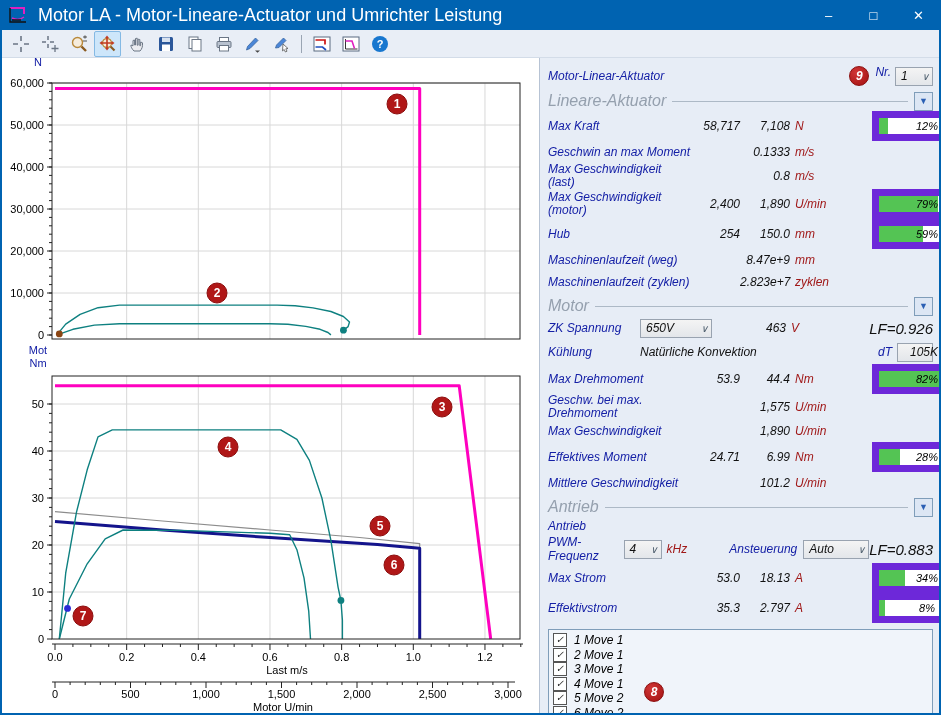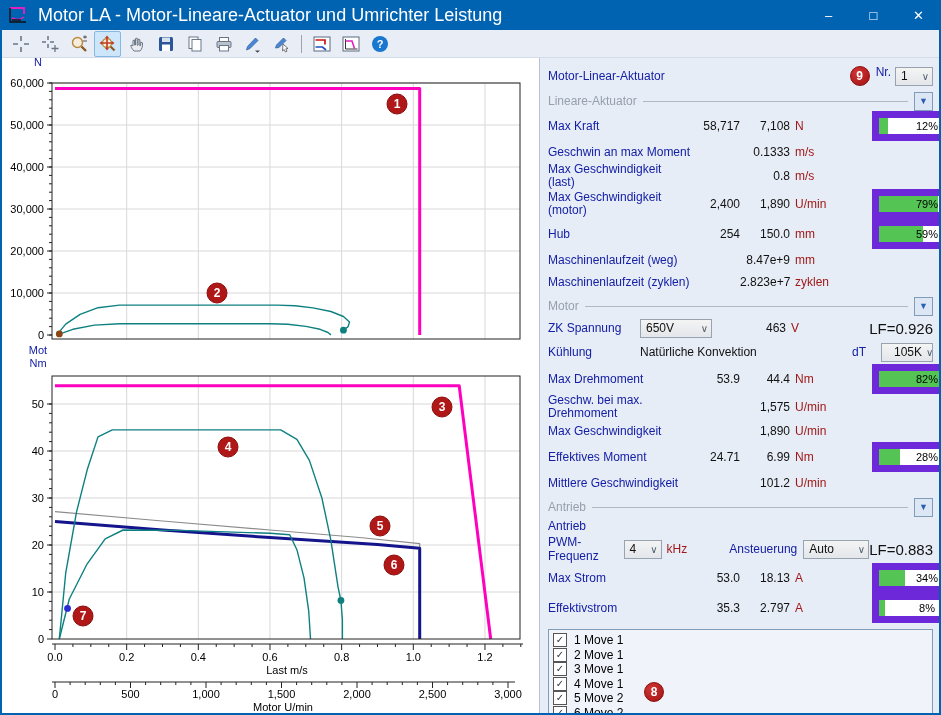--- a/index.html
+++ b/index.html
@@ -13,28 +13,28 @@
   
   .toolbar{position:absolute;left:0;top:28px;right:0;height:28px;background:#E9EEF6;display:flex;align-items:center;padding-left:4px;border-bottom:1px solid #D3DCE8;box-sizing:border-box;}
   .tbtn{width:25px;height:24px;display:flex;align-items:center;justify-content:center;margin:0 1px;border:1px solid transparent;border-radius:2px;}
   .tbtn svg{width:18px;height:18px;}
   .tbtn.selected{background:#CDE6FA;border-color:#84B9E4;}
   .tsep{width:1px;height:18px;background:#9AA5B3;margin:0 5px;}
   
   .chart-region{position:absolute;left:0;top:56px;width:531px;bottom:0;background:#fff;}
   .chart-region svg{position:absolute;left:0;top:0;}
   
-  .panel{position:absolute;left:537px;top:56px;right:0;bottom:0;background:#E7EDF6;border-left:1px solid #B7C3D4;box-sizing:border-box;padding:6px 6px 0 8px;font-size:12px;color:#111;}
+  .panel{position:absolute;left:537px;top:56px;right:0;bottom:0;background:#E7EDF6;border-left:1px solid #B7C3D4;box-sizing:border-box;padding:6px 6px 0 8px;font-size:12px;color:#111;font-style:italic;}
   .panel-header{display:flex;align-items:center;height:24px;}
   .lblue{color:#1520A6;}
   .badge{width:20px;height:20px;border-radius:50%;background:radial-gradient(circle at 35% 30%,#D03535,#A31111);border:1px solid #8C0E0E;color:#fff;font-weight:bold;font-size:12px;display:flex;align-items:center;justify-content:center;flex:0 0 auto;box-sizing:border-box;}
   .combo{display:inline-flex;align-items:center;justify-content:space-between;background:linear-gradient(#F4F4F4,#E3E6EA);border:1px solid #99A3B0;height:19px;padding:0 3px 0 5px;box-sizing:border-box;font-size:12px;color:#111;}
   .combo .chev{color:#50606f;font-size:10px;margin-left:4px;}
   .ghead{display:flex;align-items:center;height:20px;margin-top:3px;}
-  .gtitle{color:#95A0AE;font-size:12px;margin-right:6px;white-space:nowrap;}
+  .gtitle{color:#95A0AE;font-size:16px;margin-right:6px;white-space:nowrap;}
   .gline{flex:1;border-top:1px solid #ADB9C6;height:0;}
   .gfilter{width:17px;height:17px;margin-left:6px;background:#DCE6F4;border:1px solid #7F9DB9;display:flex;align-items:center;justify-content:center;color:#2B5FB4;font-size:9px;flex:0 0 auto;}
   .row{display:grid;grid-template-columns:152px 40px 50px 46px 1fr;align-items:center;min-height:22px;line-height:13px;}
   .row .lbl{grid-column:1;}
   .row .c1{grid-column:2;text-align:right;}
   .row .c2{grid-column:3;text-align:right;}
   .row .unit{grid-column:4;padding-left:5px;color:#A01818;}
   .row .barcell{grid-column:5;display:flex;justify-content:flex-start;padding-left:36px;}
   .pbar{position:relative;width:54px;height:16px;border:7px solid #6d28d9;background:#fff;box-sizing:content-box;padding-left:21px;}
   .pbar .fill{position:absolute;left:0;top:0;bottom:0;background:#54C454;}
@@ -493,22 +493,22 @@
         <span>650V</span>
           <span class="chev">∨</span>
       </span>
       <span style="width:74px;text-align:right;">463</span>
       <span class="unit-red" style="padding-left:5px;width:40px;">V</span>
       <span class="lf">LF=0.926</span>
     </div>
     <div class="flexrow">
       <span class="lblue" style="width:92px;">Kühlung</span>
       <span>Natürliche Konvektion</span>
-      <span class="lblue" style="margin-left:auto;margin-right:15px;">dT</span>
-      <span class="combo" style="width:52px;padding-left:12px;">
+      <span class="lblue" style="margin-left:auto;margin-right:5px;">dT</span>
+      <span class="combo" style="width:36px;padding-left:12px;">
         <span>105K</span>
           <span class="chev">∨</span>
       </span>
     </div>
     <div id="motor-rows">
         <div class="row">
           <span class="lbl lblue">Max Drehmoment</span>
           <span class="c1">53.9</span>
           <span class="c2">44.4</span>
           <span class="unit">Nm</span>

